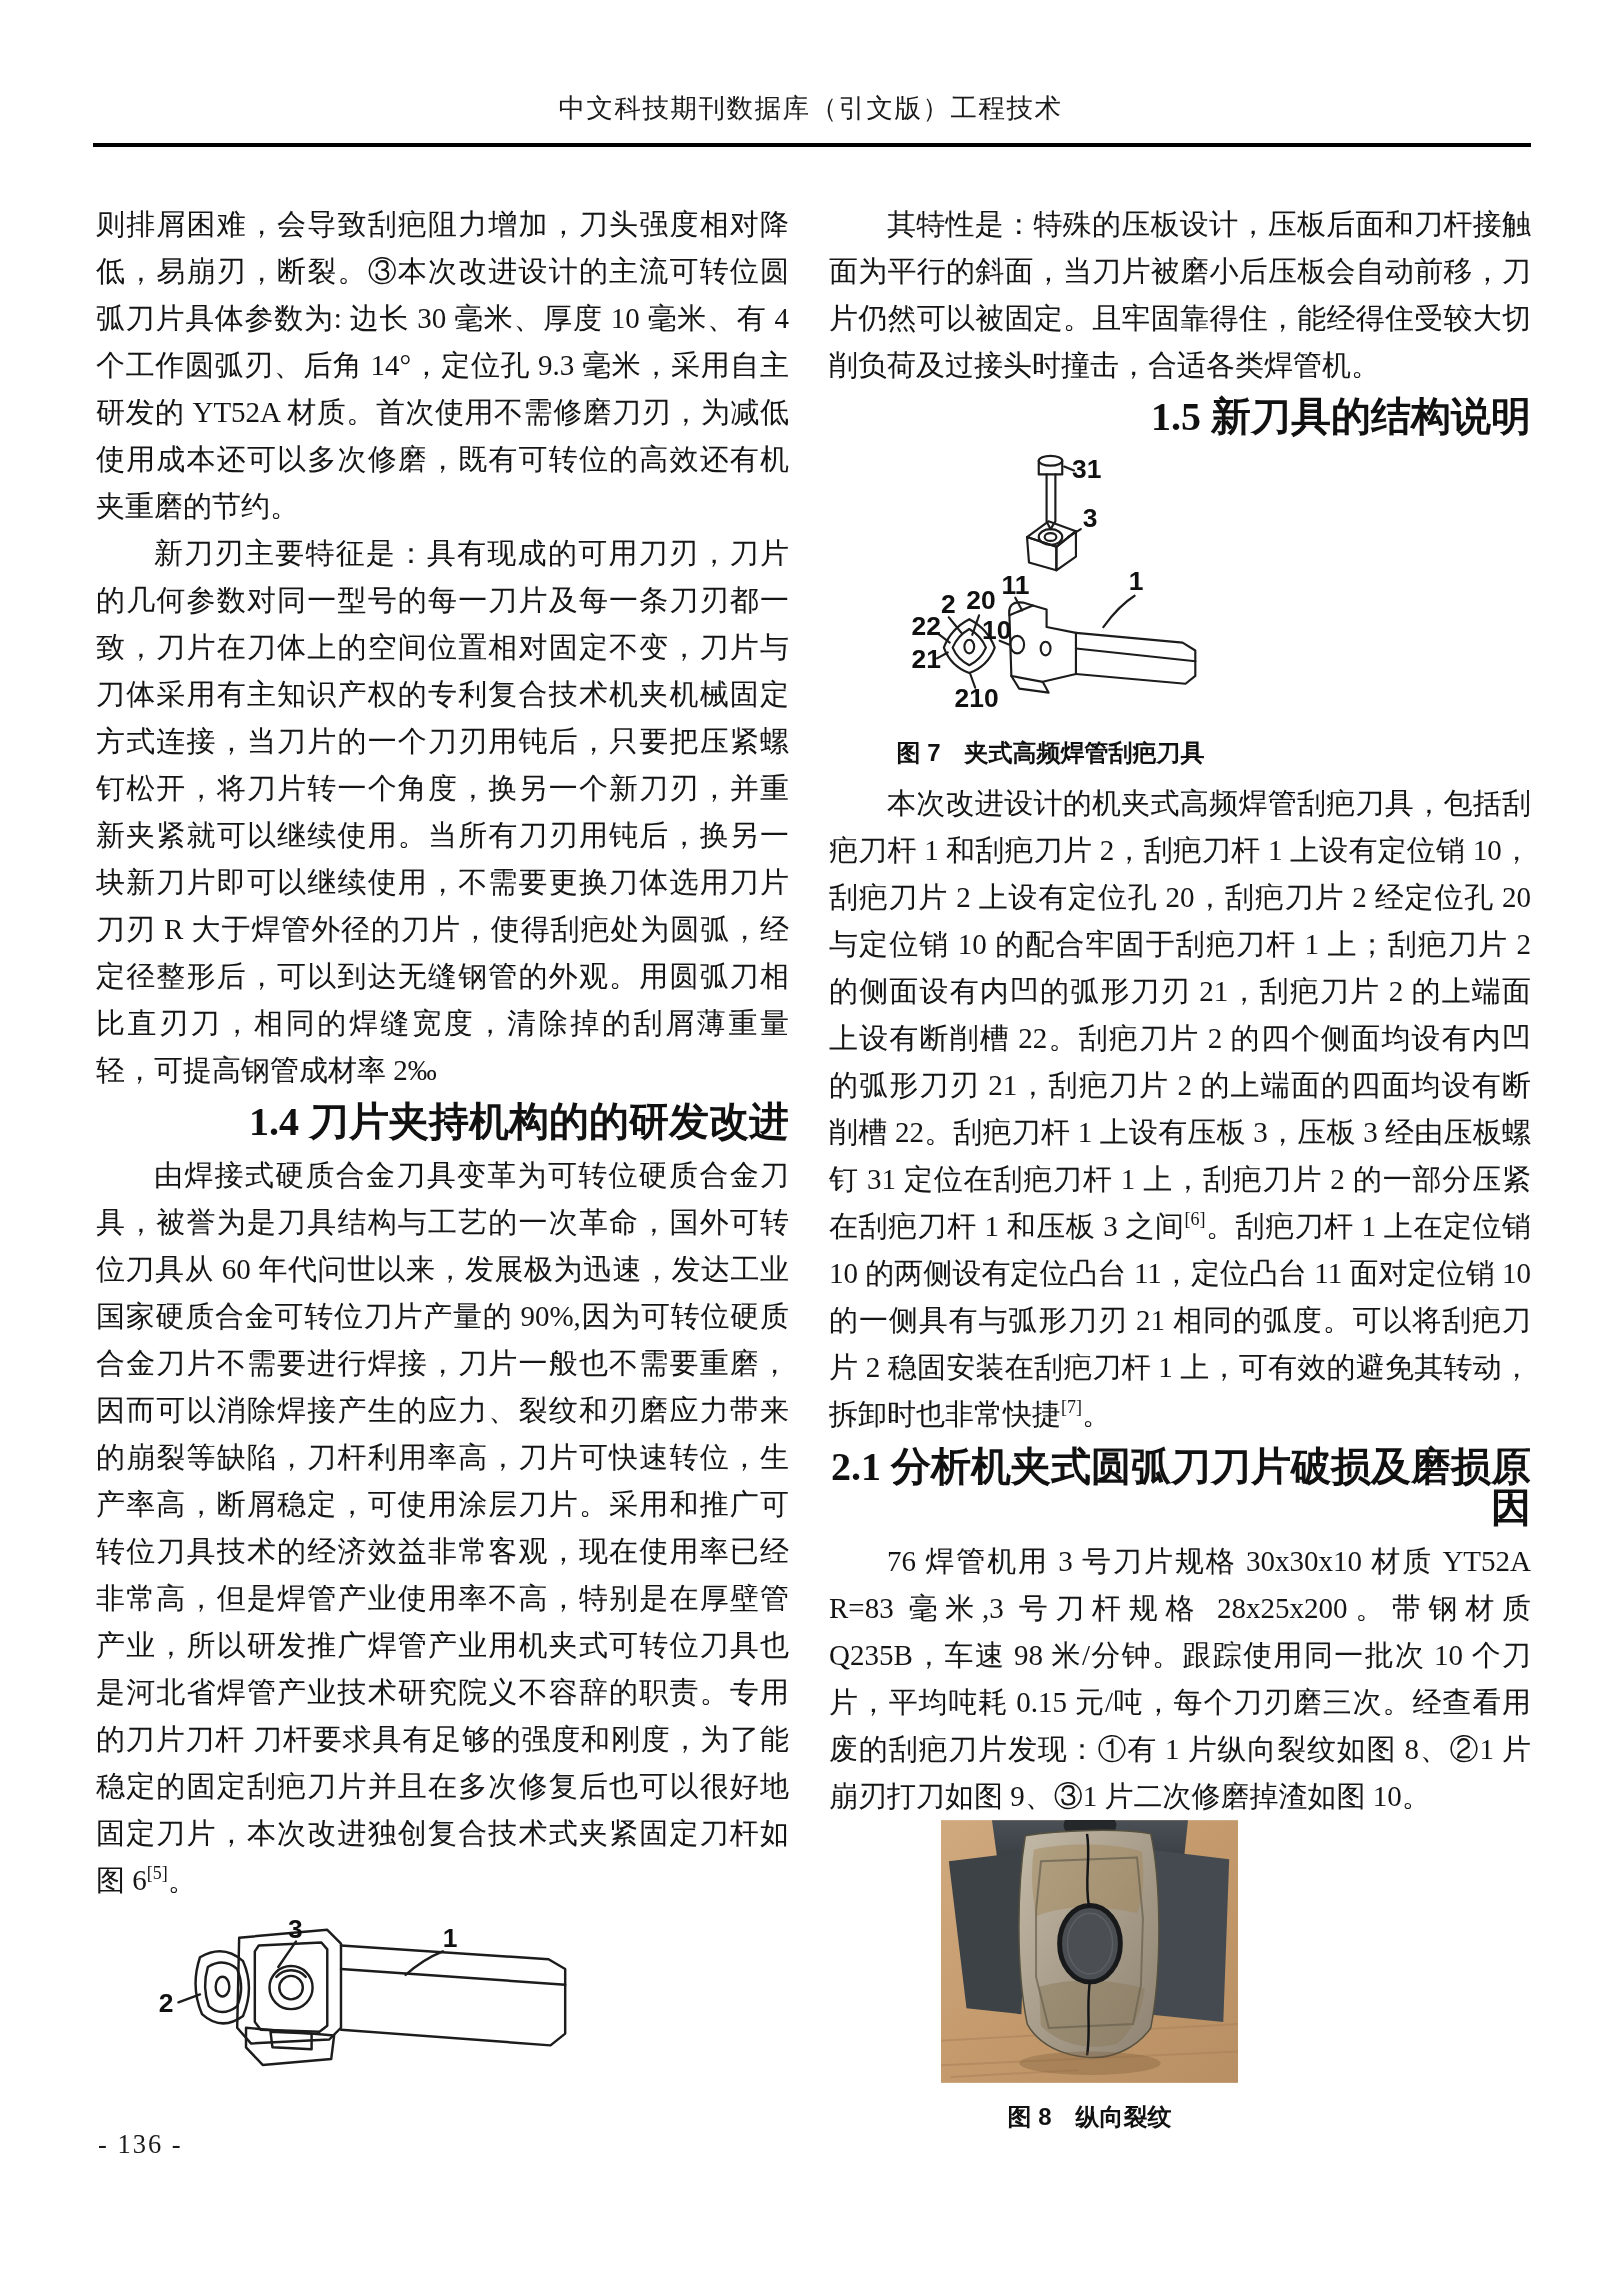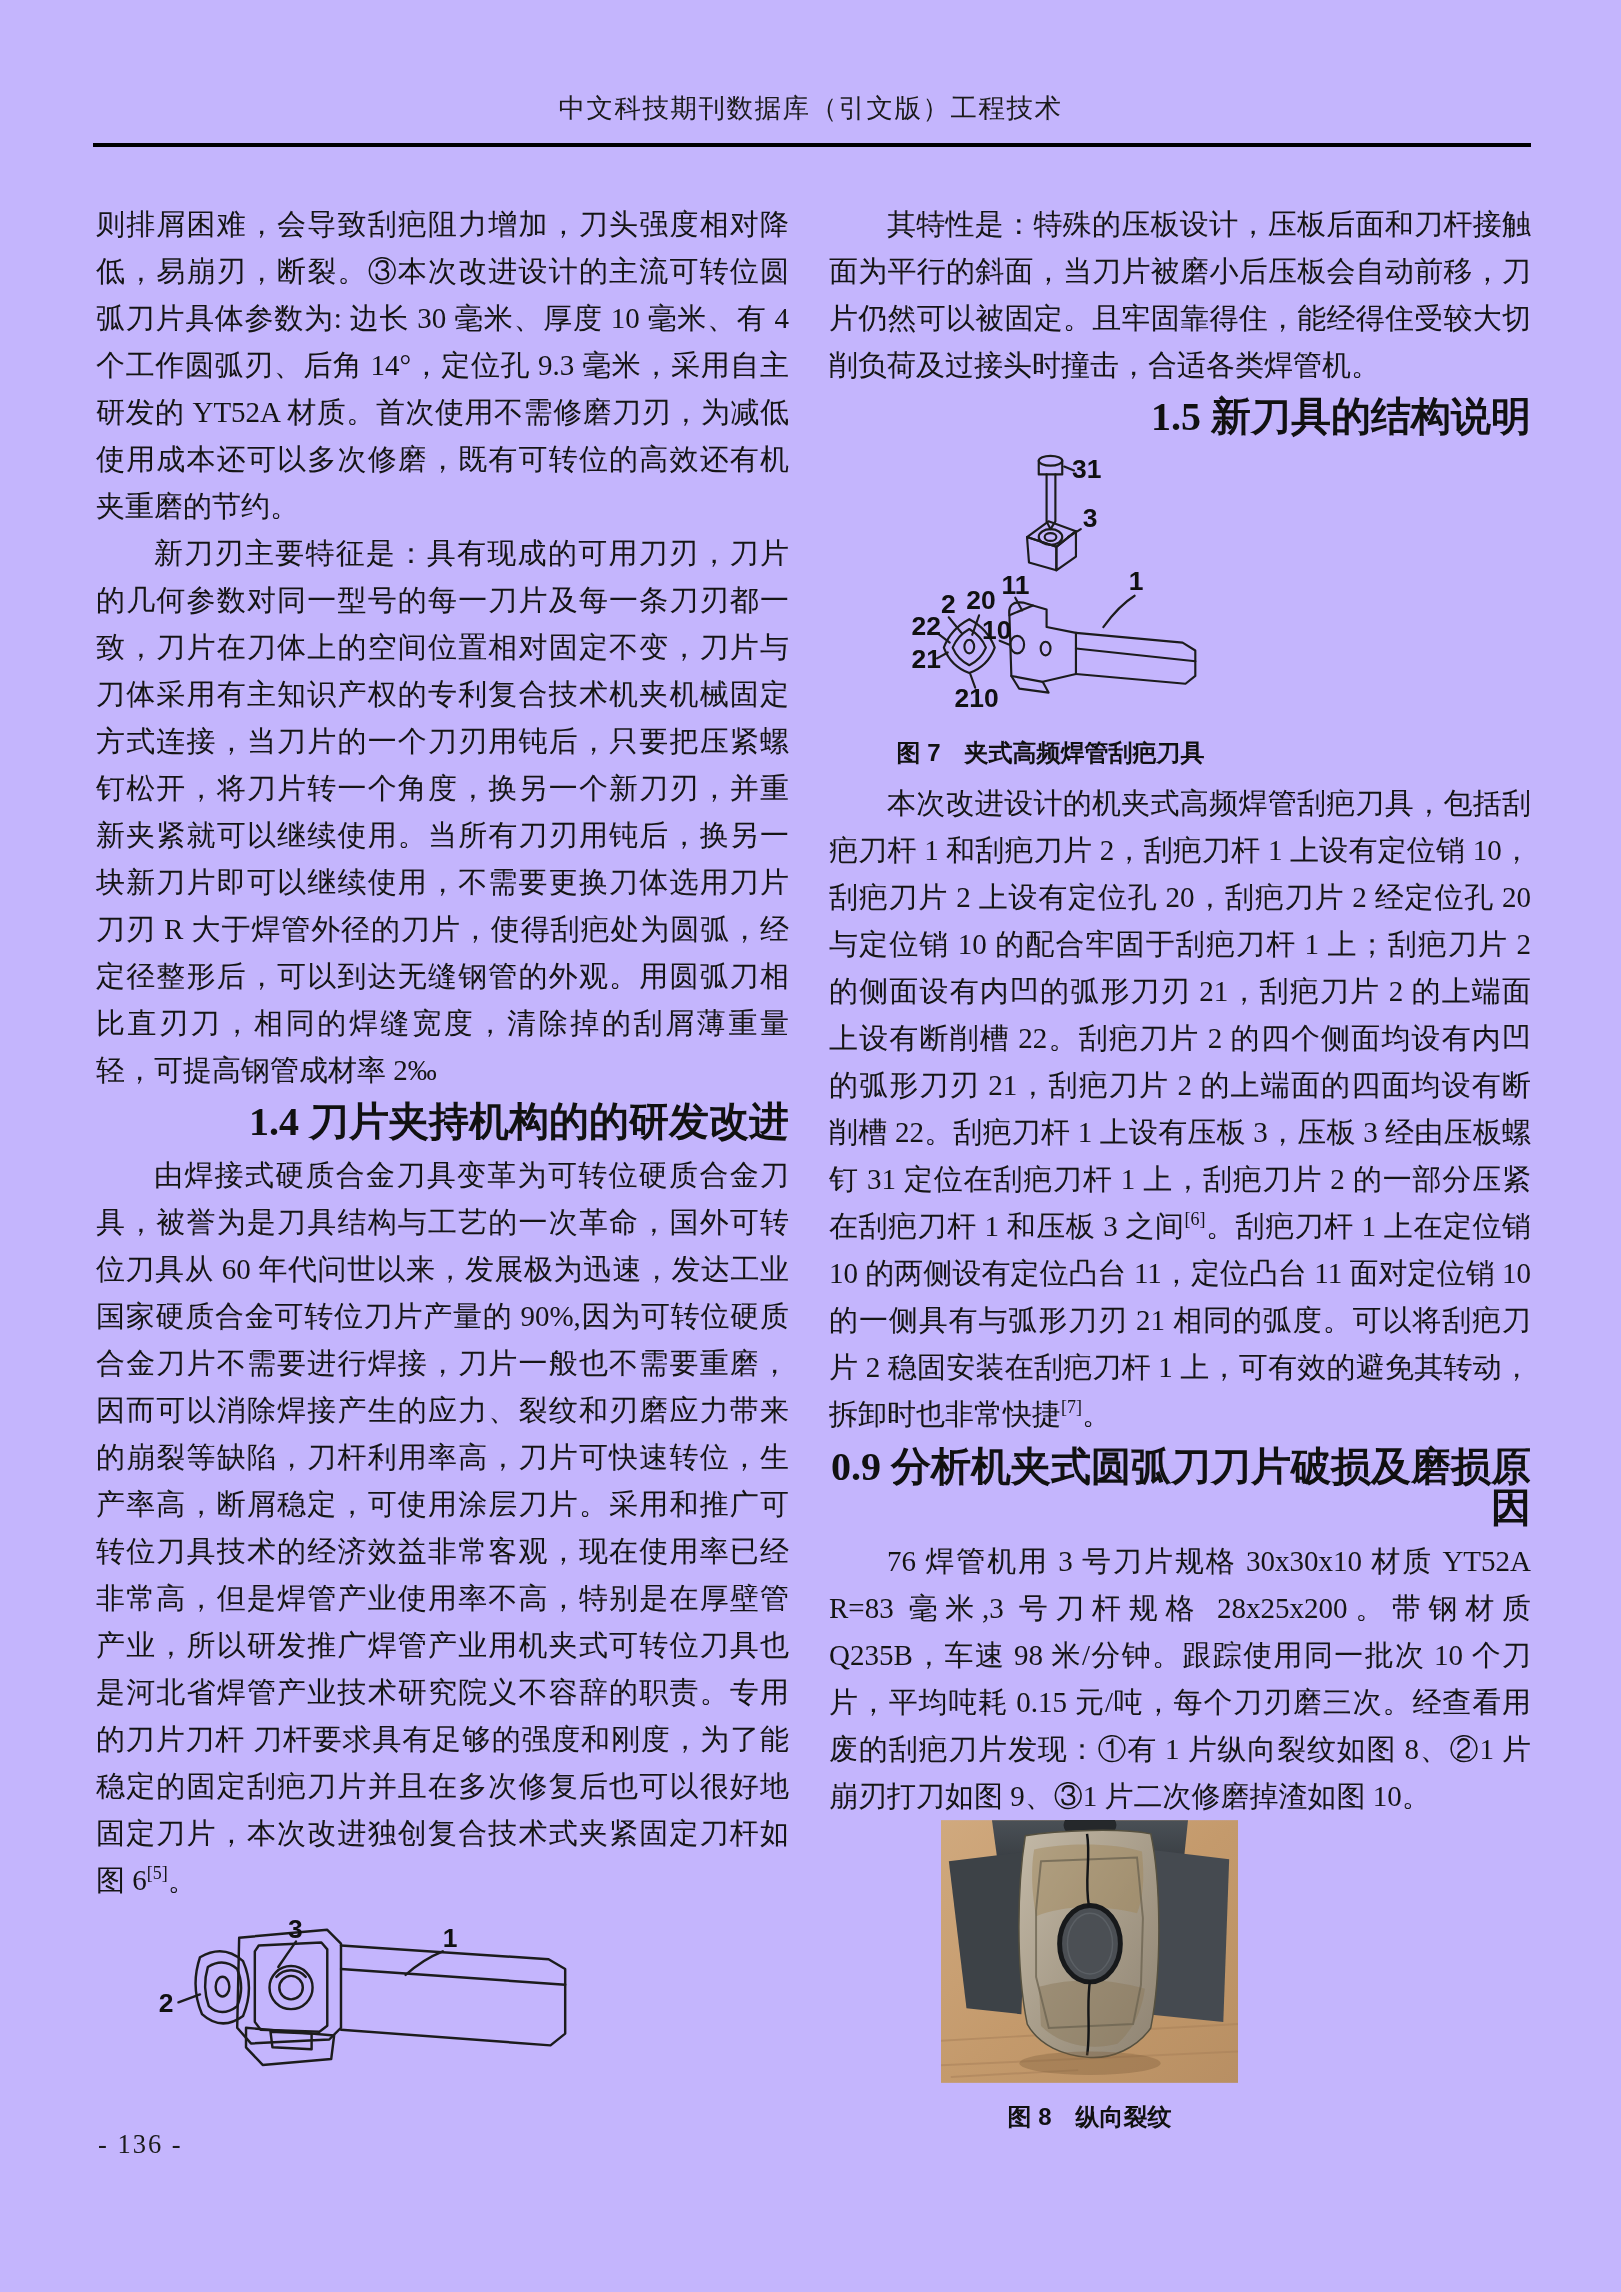--- a/index.html
+++ b/index.html
@@ -1,17 +1,17 @@
 <!DOCTYPE html>
 <html><head>
 <meta charset="utf-8">
 <style>
   html,body{margin:0;padding:0;background:#e8e8e8;}
   .page{
-    position:relative;width:1621px;height:2293px;background:#c4b5fd;
+    position:relative;width:1621px;height:2293px;background:#ffffff;
     font-family:"Liberation Serif","DejaVu Serif",serif;color:#151515;
     margin:0 auto;overflow:hidden;
   }
   .header-title{
     position:absolute;top:90px;left:0;width:100%;text-align:center;
     font-size:26.5px;letter-spacing:1.5px;color:#1b1b1b;
   }
   .header-rule{position:absolute;top:143px;left:93px;width:1438px;height:3.9px;background:#000;}
   .col{
     position:absolute;top:181px;font-size:29px;line-height:47px;
@@ -133,21 +133,21 @@
         <text x="28" y="192">22</text>
         <text x="28" y="226">21</text>
         <text x="100" y="196">10</text>
         <text x="72" y="266">210</text>
       </svg>
       <div class="fig-caption">图 7　夹式高频焊管刮疤刀具</div>
     </div>
 
     <p class="indent"><span>本次改进设计的机夹式高频焊管刮疤刀具，包括刮疤刀杆 1 和刮疤刀片 2，刮疤刀杆 1 上设有定位销 10，刮疤刀片 2 上设有定位孔 20，刮疤刀片 2 经定位孔 20 与定位销 10 的配合牢固于刮疤刀杆 1 上；刮疤刀片 2 的侧面设有内凹的弧形刀刃 21，刮疤刀片 2 的上端面上设有断削槽 22。刮疤刀片 2 的四个侧面均设有内凹的弧形刀刃 21，刮疤刀片 2 的上端面的四面均设有断削槽 22。刮疤刀杆 1 上设有压板 3，压板 3 经由压板螺钉 31 定位在刮疤刀杆 1 上，刮疤刀片 2 的一部分压紧在刮疤刀杆 1 和压板 3 之间</span><sup class="ref">[6]</sup><span>。刮疤刀杆 1 上在定位销 10 的两侧设有定位凸台 11，定位凸台 11 面对定位销 10 的一侧具有与弧形刀刃 21 相同的弧度。可以将刮疤刀片 2 稳固安装在刮疤刀杆 1 上，可有效的避免其转动，拆卸时也非常快捷</span><sup class="ref">[7]</sup><span>。</span></p>
 
-    <div class="sec-heading">0.9 分析机夹式圆弧刀刀片破损及磨损原因</div>
+    <div class="sec-heading">2.1 分析机夹式圆弧刀刀片破损及磨损原因</div>
     <p class="indent">76 焊管机用 3 号刀片规格 30x30x10 材质 YT52A R=83 毫米,3 号刀杆规格 28x25x200。带钢材质 Q235B，车速 98 米/分钟。跟踪使用同一批次 10 个刀片，平均吨耗 0.15 元/吨，每个刀刃磨三次。经查看用废的刮疤刀片发现：①有 1 片纵向裂纹如图 8、②1 片崩刃打刀如图 9、③1 片二次修磨掉渣如图 10。</p>
 
     <div class="fig8-wrap">
       <svg width="297" height="263" viewBox="0 0 303 268">
         <defs>
           <linearGradient id="wood" x1="0" y1="0" x2="1" y2="1">
             <stop offset="0" stop-color="#d0a97e"></stop>
             <stop offset="0.5" stop-color="#c49a6c"></stop>
             <stop offset="1" stop-color="#b88f63"></stop>
           </linearGradient>

